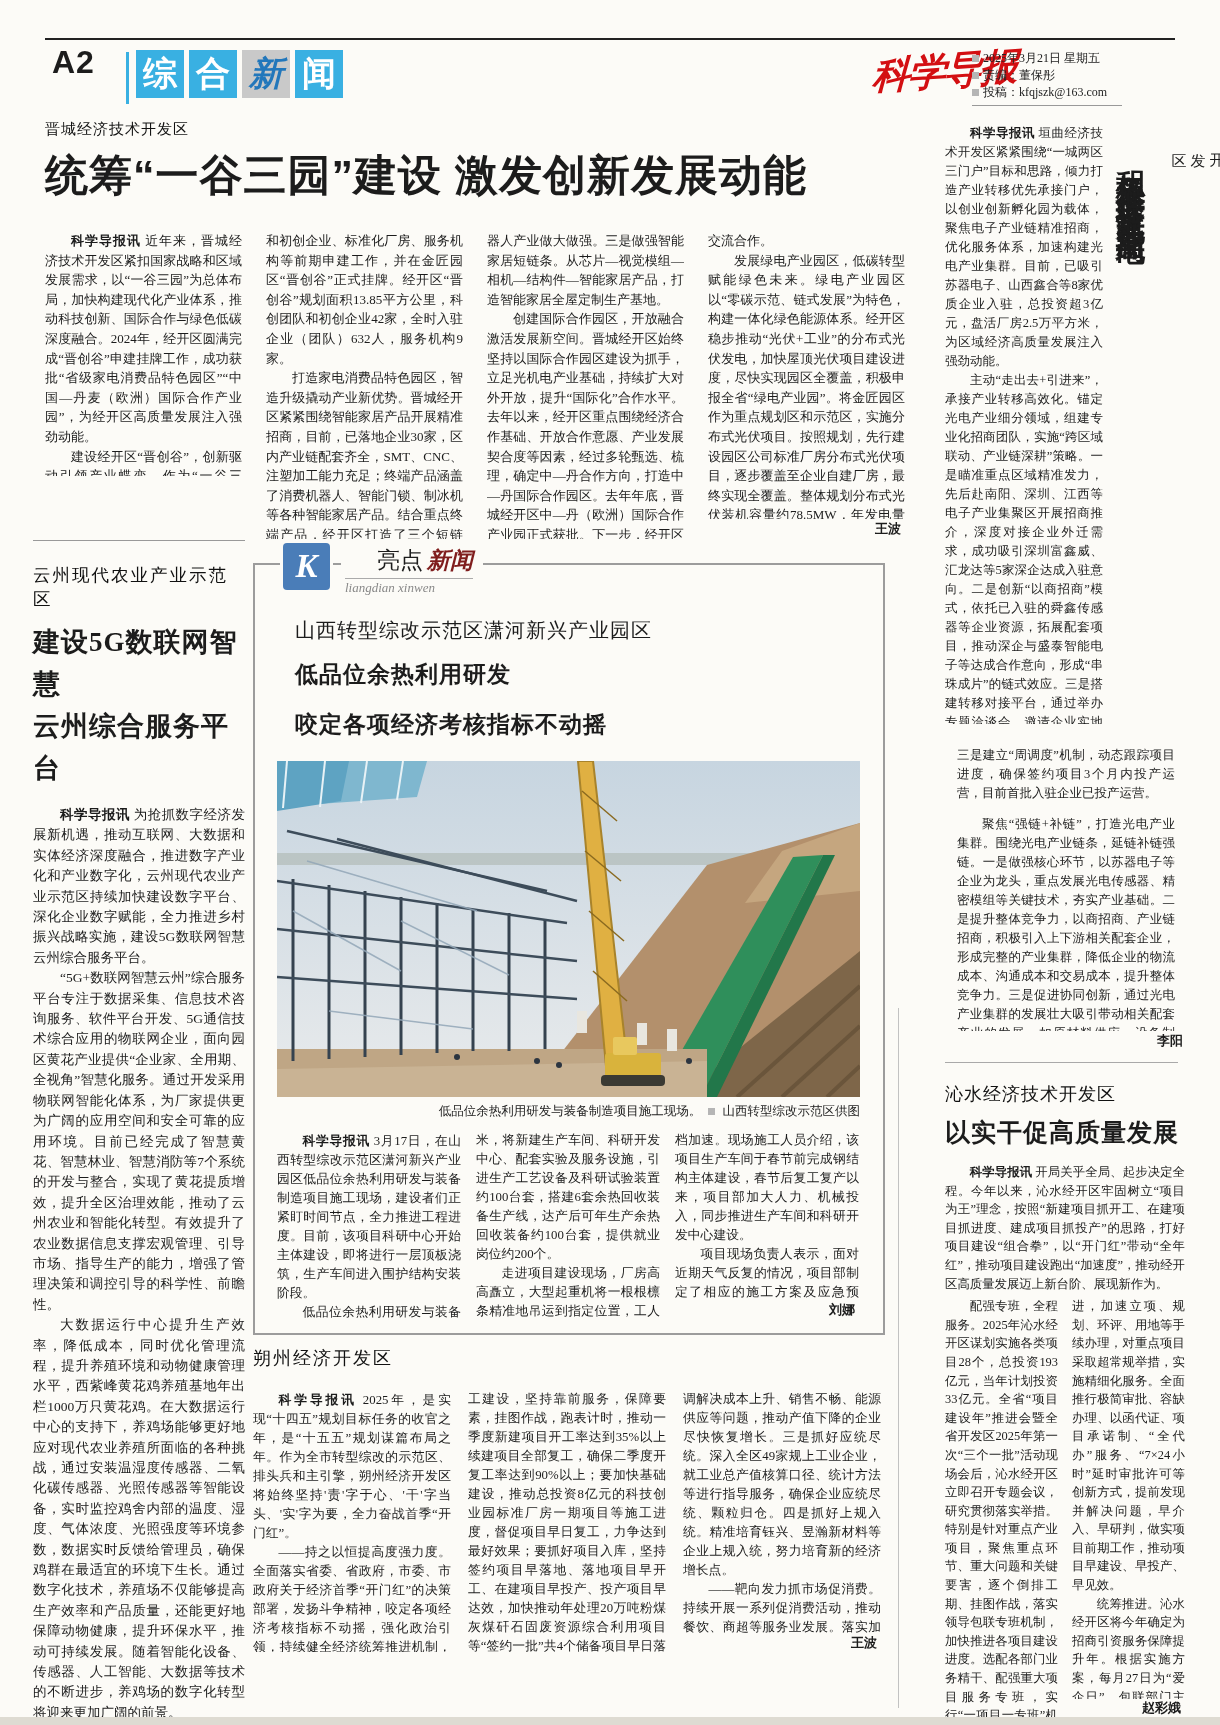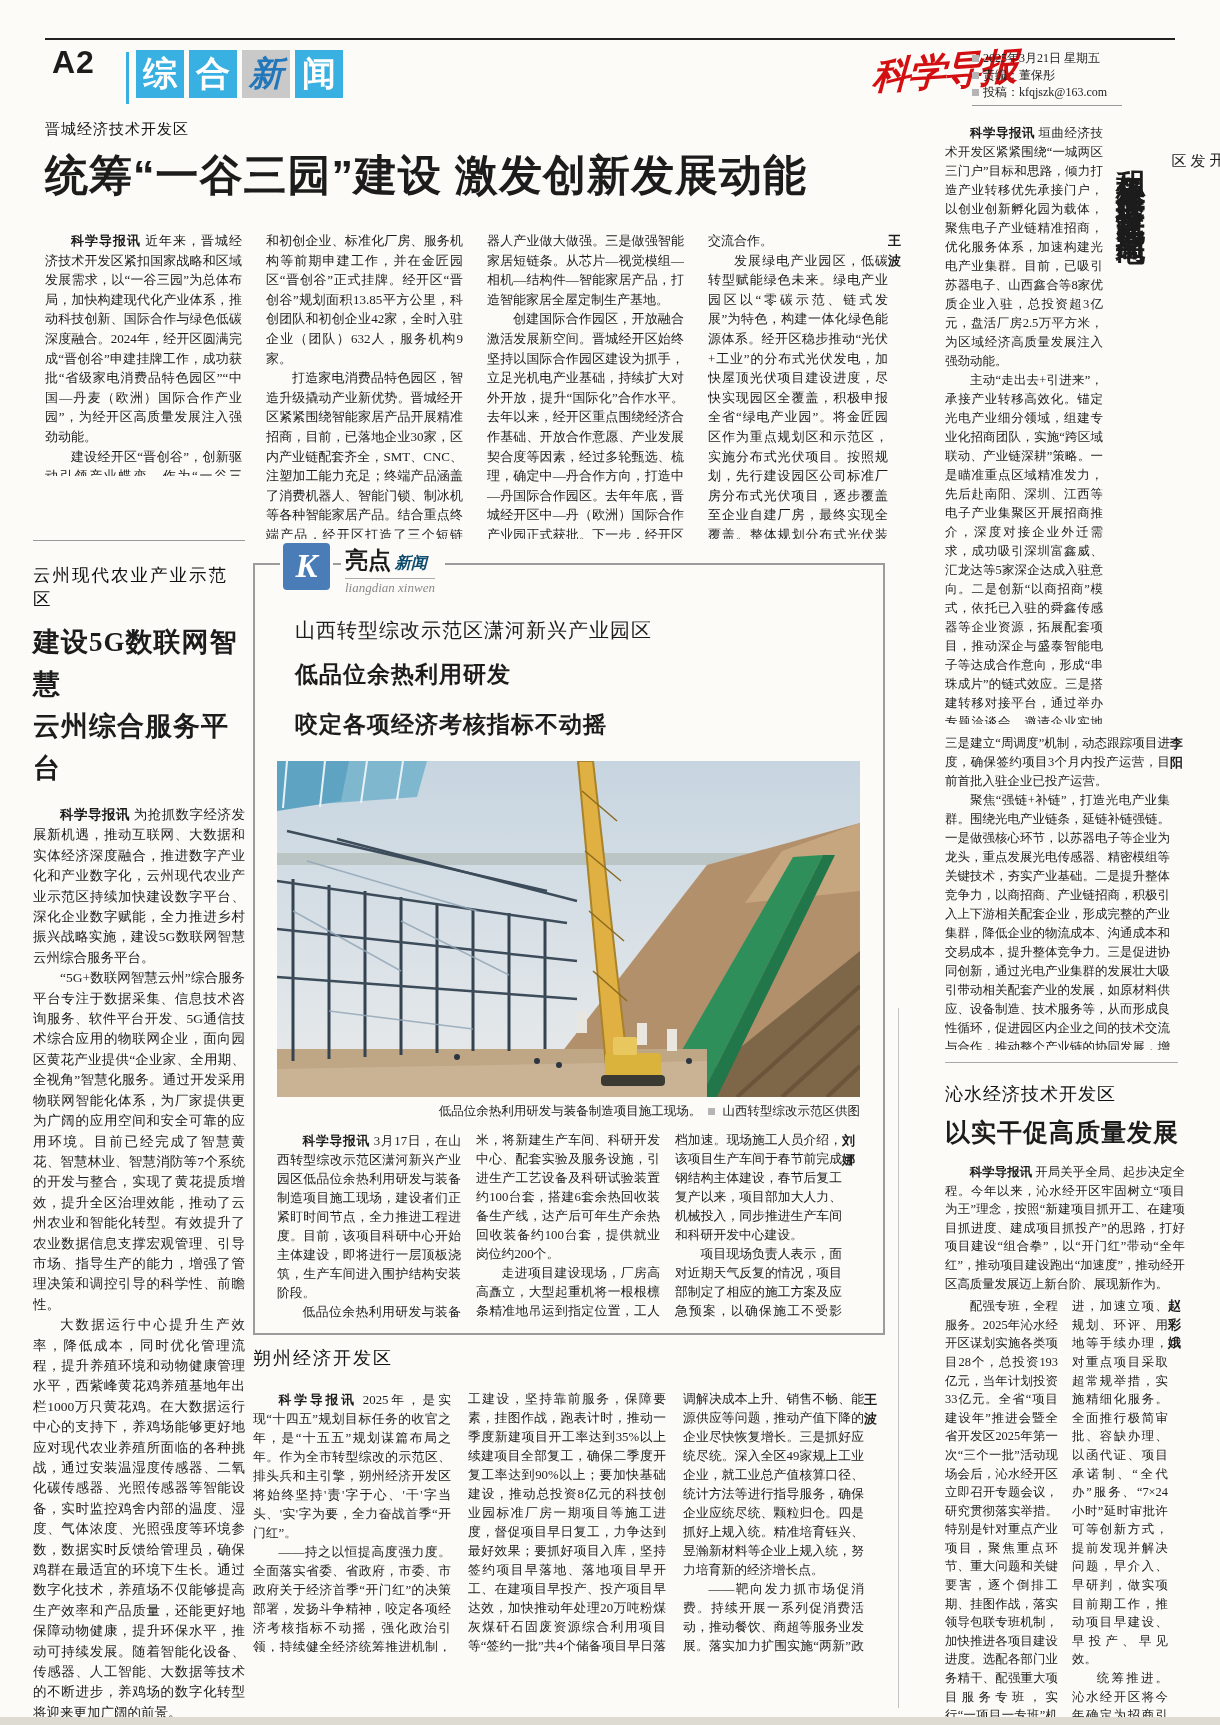--- a/index.html
+++ b/index.html
@@ -23,43 +23,43 @@
   .sq{display:inline-block;width:7px;height:7px;background:#b5b5b5;flex:0 0 auto;}
   
   .kicker{font-size:16px;letter-spacing:1px;color:#111;}
   .byline{font-weight:bold;text-align:right;font-size:13px;padding-right:4px;}
   .cols{display:flex;}
   .col{overflow:hidden;text-align:justify;}
   .col p{margin:0;text-indent:2em;}
   .cols .col + .col p:first-child{text-indent:0;}
   .no-first-indent p:first-child{text-indent:0;}
   .col b{font-family:"Liberation Sans","DejaVu Sans",sans-serif;}
-  .flexcol{display:flex;flex-direction:row;}
+  .flexcol{display:flex;flex-direction:column;}
   .fill{flex:1 1 auto;overflow:hidden;}
   
   .jc{position:absolute;left:45px;top:120px;width:862px;}
   .jc .kicker{font-size:15px;}
   .jc-headline{font-size:43px;font-weight:900;letter-spacing:1px;margin-top:8px;white-space:nowrap;}
   .jc .cols{margin-top:26px;gap:24px;}
   .jc .col{width:197px;font-size:13px;line-height:19.6px;}
   .h245{height:245px;} .h308{height:308px;}
   
   .yz{position:absolute;left:33px;top:540px;width:212px;}
   .yz-rule{height:1px;background:#999;margin-bottom:22px;}
   .yz .kicker{font-size:17.5px;letter-spacing:2px;font-weight:500;}
   .yz-headline{font-size:27px;line-height:42px;font-weight:900;letter-spacing:1px;margin-top:10px;}
   .yz-body{margin-top:16px;height:1020px;font-size:13.5px;line-height:20.4px;}
   
   .feature{position:absolute;left:253px;top:563px;width:628px;height:768px;border:2px solid #9c9c9c;}
   .badge{position:absolute;left:28px;top:-22px;width:47px;height:47px;background:#4a7db8;border-radius:4px;
          color:#fff;display:flex;align-items:center;justify-content:center;font-size:33px;font-weight:bold;
          font-style:italic;box-shadow:0 0 0 3px #fcfbf7;}
   .badge-label{position:absolute;left:86px;top:-20px;background:#fcfbf7;padding:0 10px 2px 4px;}
-  .badge-label .l1{font-size:23px;font-weight:700;font-family:"Liberation Sans","DejaVu Sans",sans-serif;}
-  .badge-label .l2{font-size:16px;font-weight:bold;font-style:italic;color:#0c4a6e;margin-top:48px;}
+  .badge-label .l1{font-size:23px;font-weight:400;font-family:"Liberation Sans","DejaVu Sans",sans-serif;margin-left:32px;}
+  .badge-label .l2{font-size:23px;font-weight:bold;font-style:italic;color:#7f1d1d;margin-top:48px;}
   .badge-label .py{font-size:13px;font-style:italic;color:#888;border-top:1px solid #aaa;margin-top:2px;padding-top:1px;}
   .ft-kicker{position:absolute;left:40px;top:52px;font-size:20px;letter-spacing:1px;}
   .ft-headline{position:absolute;left:40px;top:84px;font-size:23px;line-height:50px;font-weight:900;letter-spacing:1px;}
   .ft-photo{position:absolute;left:22px;top:196px;width:583px;height:336px;background:#cfd8de;}
   .ft-photo svg{display:block;width:100%;height:100%;}
   .ft-caption{position:absolute;left:22px;top:538px;width:583px;text-align:right;font-size:12.5px;color:#222;}
   .ft-caption .sq{margin:0 4px;}
   .ft-caption .credit{font-family:"Liberation Sans","DejaVu Sans",sans-serif;}
   .ft-body{position:absolute;left:22px;top:566px;width:583px;gap:15px;}
   .ft-body .col{width:184px;height:188px;font-size:12.8px;line-height:19px;}
@@ -74,21 +74,21 @@
   .yq-col1{position:absolute;left:0;top:2px;width:158px;height:600px;font-size:12.5px;line-height:19px;
            text-align:justify;overflow:hidden;}
   .yq-col1 p{margin:0;text-indent:2em;}
   .yq-vheadline{position:absolute;left:166px;top:26px;height:596px;writing-mode:vertical-rl;text-orientation:upright;
                 font-family:"Liberation Sans","DejaVu Sans",sans-serif;font-weight:900;font-size:29px;letter-spacing:4px;}
   .yq-vheadline .p2{margin-block-start:16px;}
   .yq-vkicker{position:absolute;left:224px;top:20px;writing-mode:vertical-rl;text-orientation:upright;
               font-size:15px;letter-spacing:4px;}
   .yq-full{position:absolute;left:0;top:612px;width:242px;height:316px;font-size:12.5px;line-height:19px;}
   .yq-full .fill{text-align:justify;}
-  .yq-full p{margin:0;text-indent:2em;}
+  .yq-full p{margin:12px;text-indent:2em;}
   .rdiv1{position:absolute;left:945px;top:1062px;width:233px;height:1px;background:#a9a9a9;}
   .vline{position:absolute;left:898px;top:1008px;width:1px;height:700px;background:#c2c2c2;}
   
   .qs{position:absolute;left:910px;top:1082px;width:278px;}
   .qs .kicker{margin-left:35px;font-size:18px;letter-spacing:1px;}
   .qs-headline{margin-left:35px;margin-top:10px;font-size:25px;font-weight:900;letter-spacing:1px;}
   .qs-intro{margin:14px 0 0 35px;width:240px;font-size:12.4px;line-height:18.6px;text-align:justify;}
   .qs-intro p{margin:0;text-indent:2em;}
   .qs .cols{margin:4px 0 0 35px;width:240px;gap:14px;}
   .qs .col{width:113px;height:420px;font-size:12.4px;line-height:18.6px;}

